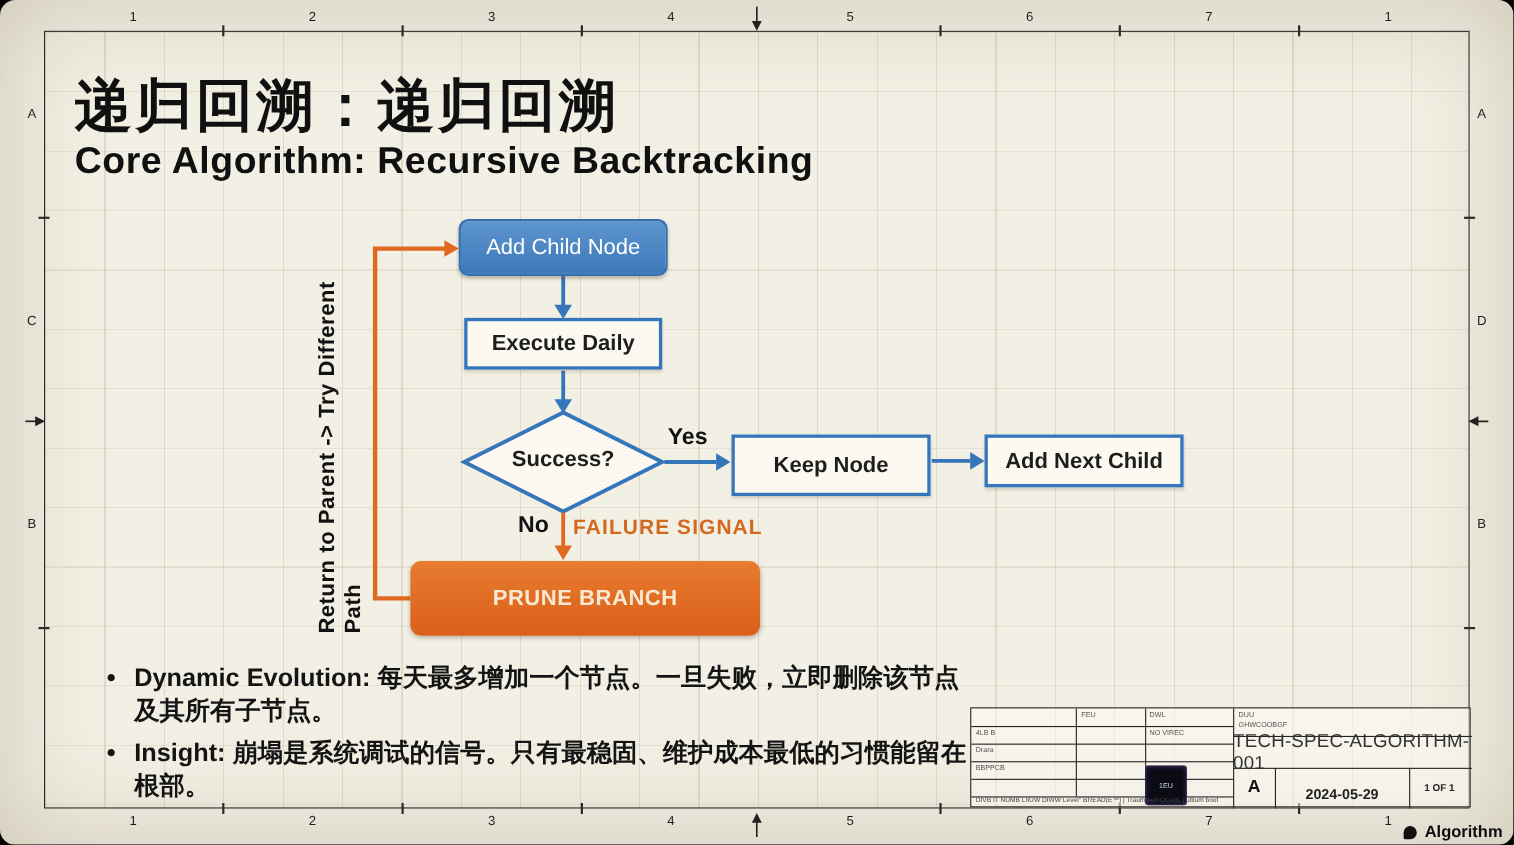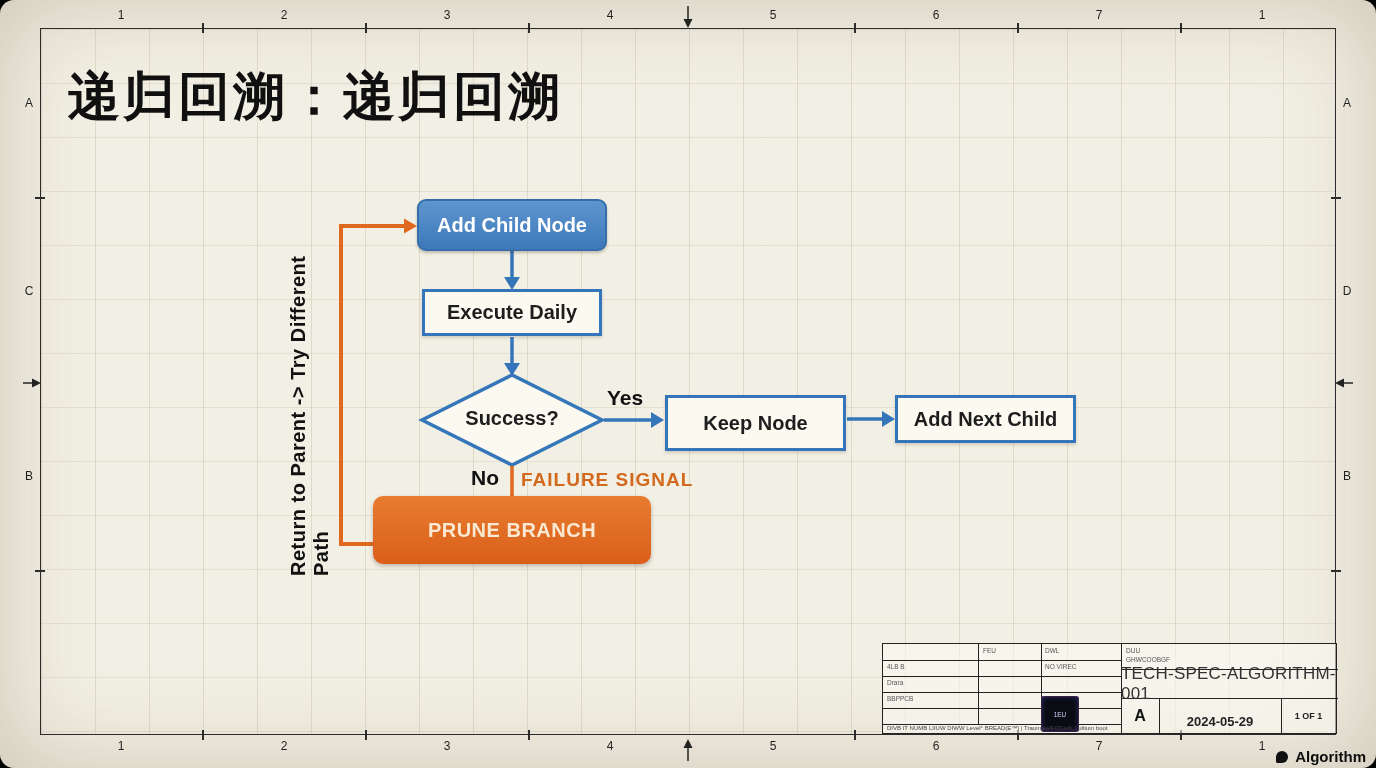--- a/index.html
+++ b/index.html
@@ -18,21 +18,21 @@
   .tkv{position:absolute;width:1.5px;height:10px;background:#2b2b2b;}
   .tkh{position:absolute;width:10px;height:1.5px;background:#2b2b2b;}
 
   .title-cn{position:absolute;left:68px;top:62px;font-size:52px;font-weight:900;color:#101010;letter-spacing:3px;}
   .title-en{position:absolute;left:68px;top:127px;font-size:34px;font-weight:bold;color:#101010;letter-spacing:.5px;}
 
   .overlay{position:absolute;left:0;top:0;pointer-events:none;}
 
   .node{position:absolute;box-sizing:border-box;display:flex;align-items:center;justify-content:center;text-align:center;}
   .node.blue{background:linear-gradient(180deg,#5e95cf,#3c79ba);border:2px solid #346ead;border-radius:9px;
-             color:#fff;font-size:20px;font-weight:bold;box-shadow:0 2px 3px rgba(60,50,30,.28);}
+             color:#fff;font-size:20px;font-weight:normal;box-shadow:0 2px 3px rgba(60,50,30,.28);}
   .node.plain{background:#fbf9f0;border:3.5px solid #3576ba;color:#1d1d1d;font-size:20px;font-weight:bold;
               box-shadow:0 2px 3px rgba(60,50,30,.18);}
   .node.orange{background:linear-gradient(180deg,#e87c30,#da5f1a);border-radius:10px;color:#f9e9d2;
                flex-direction:column;box-shadow:0 2px 4px rgba(60,50,30,.3);}
   .prune-title{font-size:20px;font-weight:bold;letter-spacing:.5px;line-height:1.35;}
   .prune-sub{font-size:18px;line-height:1.2;}
   .diamond-label{position:absolute;left:437px;top:407px;width:150px;text-align:center;
                  font-size:20px;font-weight:bold;color:#1d1d1d;}
   .lbl{position:absolute;font-weight:bold;color:#111;font-size:21px;}
   .failure{position:absolute;left:521px;top:469px;color:#d2691e;font-weight:bold;font-size:19px;letter-spacing:1px;}
@@ -109,20 +109,21 @@
   <div class="tkv" style="left:528px;top:730px"></div>
   <div class="tkv" style="left:854px;top:730px"></div>
   <div class="tkv" style="left:1017px;top:730px"></div>
   <div class="tkv" style="left:1180px;top:730px"></div>
   <div class="tkh" style="left:35px;top:197px"></div>
   <div class="tkh" style="left:35px;top:570px"></div>
   <div class="tkh" style="left:1331px;top:197px"></div>
   <div class="tkh" style="left:1331px;top:570px"></div>
 
   <div class="title-cn">递归回溯：递归回溯</div>
+  <div class="title-en">Core Algorithm: Recursive Backtracking</div>
 
   <svg class="overlay" width="1376" height="768" viewBox="0 0 1376 768">
     <g>
       <polyline points="373,544 341,544 341,226 405,226" fill="none" stroke="#e0681f" stroke-width="4"></polyline>
       <polygon points="417,226 404,218.5 404,233.5" fill="#e0681f"></polygon>
     </g>
     <g>
       <line x1="512" y1="251" x2="512" y2="278" stroke="#3576ba" stroke-width="3.5"></line>
       <polygon points="512,290 504,277 520,277" fill="#3576ba"></polygon>
     </g>
@@ -159,29 +160,33 @@
       <line x1="1353" y1="383" x2="1343" y2="383" stroke="#222" stroke-width="1.5"></line>
       <polygon points="1335,383 1344,378.5 1344,387.5" fill="#222"></polygon>
     </g>
   </svg>
 
   <div class="node blue" style="left:417px;top:199px;width:190px;height:52px">Add Child Node</div>
   <div class="node plain" style="left:422px;top:289px;width:180px;height:47px">Execute Daily</div>
   <div class="diamond-label">Success?</div>
   <div class="node plain" style="left:665px;top:395px;width:181px;height:56px">Keep Node</div>
   <div class="node plain" style="left:895px;top:395px;width:181px;height:48px">Add Next Child</div>
-  <div class="node orange" style="left:373px;top:496px;width:278px;height:68px">
+  <div class="node orange" style="left:373px;top:510px;width:318px;height:68px">
     <span class="prune-title">PRUNE BRANCH</span>
   </div>
 
   <div class="lbl" style="left:607px;top:386px">Yes</div>
   <div class="lbl" style="left:471px;top:466px">No</div>
   <div class="failure">FAILURE SIGNAL</div>
   <div class="return-label">Return to Parent -&gt; Try Different Path</div>
 
+  <div class="bullets">
+    <div class="bullet">Dynamic Evolution: 每天最多增加一个节点。一旦失败，立即删除该节点及其所有子节点。</div>
+    <div class="bullet">Insight: 崩塌是系统调试的信号。只有最稳固、维护成本最低的习惯能留在根部。</div>
+  </div>
 
   <div class="tb">
     <div class="ln" style="left:238px;top:0;width:1px;height:91px"></div>
     <div class="ln" style="left:0;top:16px;width:238px;height:1px"></div>
     <div class="ln" style="left:0;top:32px;width:238px;height:1px"></div>
     <div class="ln" style="left:0;top:48px;width:238px;height:1px"></div>
     <div class="ln" style="left:0;top:64px;width:238px;height:1px"></div>
     <div class="ln" style="left:0;top:80px;width:238px;height:1px"></div>
     <div class="ln" style="left:95px;top:0;width:1px;height:80px"></div>
     <div class="ln" style="left:158px;top:0;width:1px;height:80px"></div>

